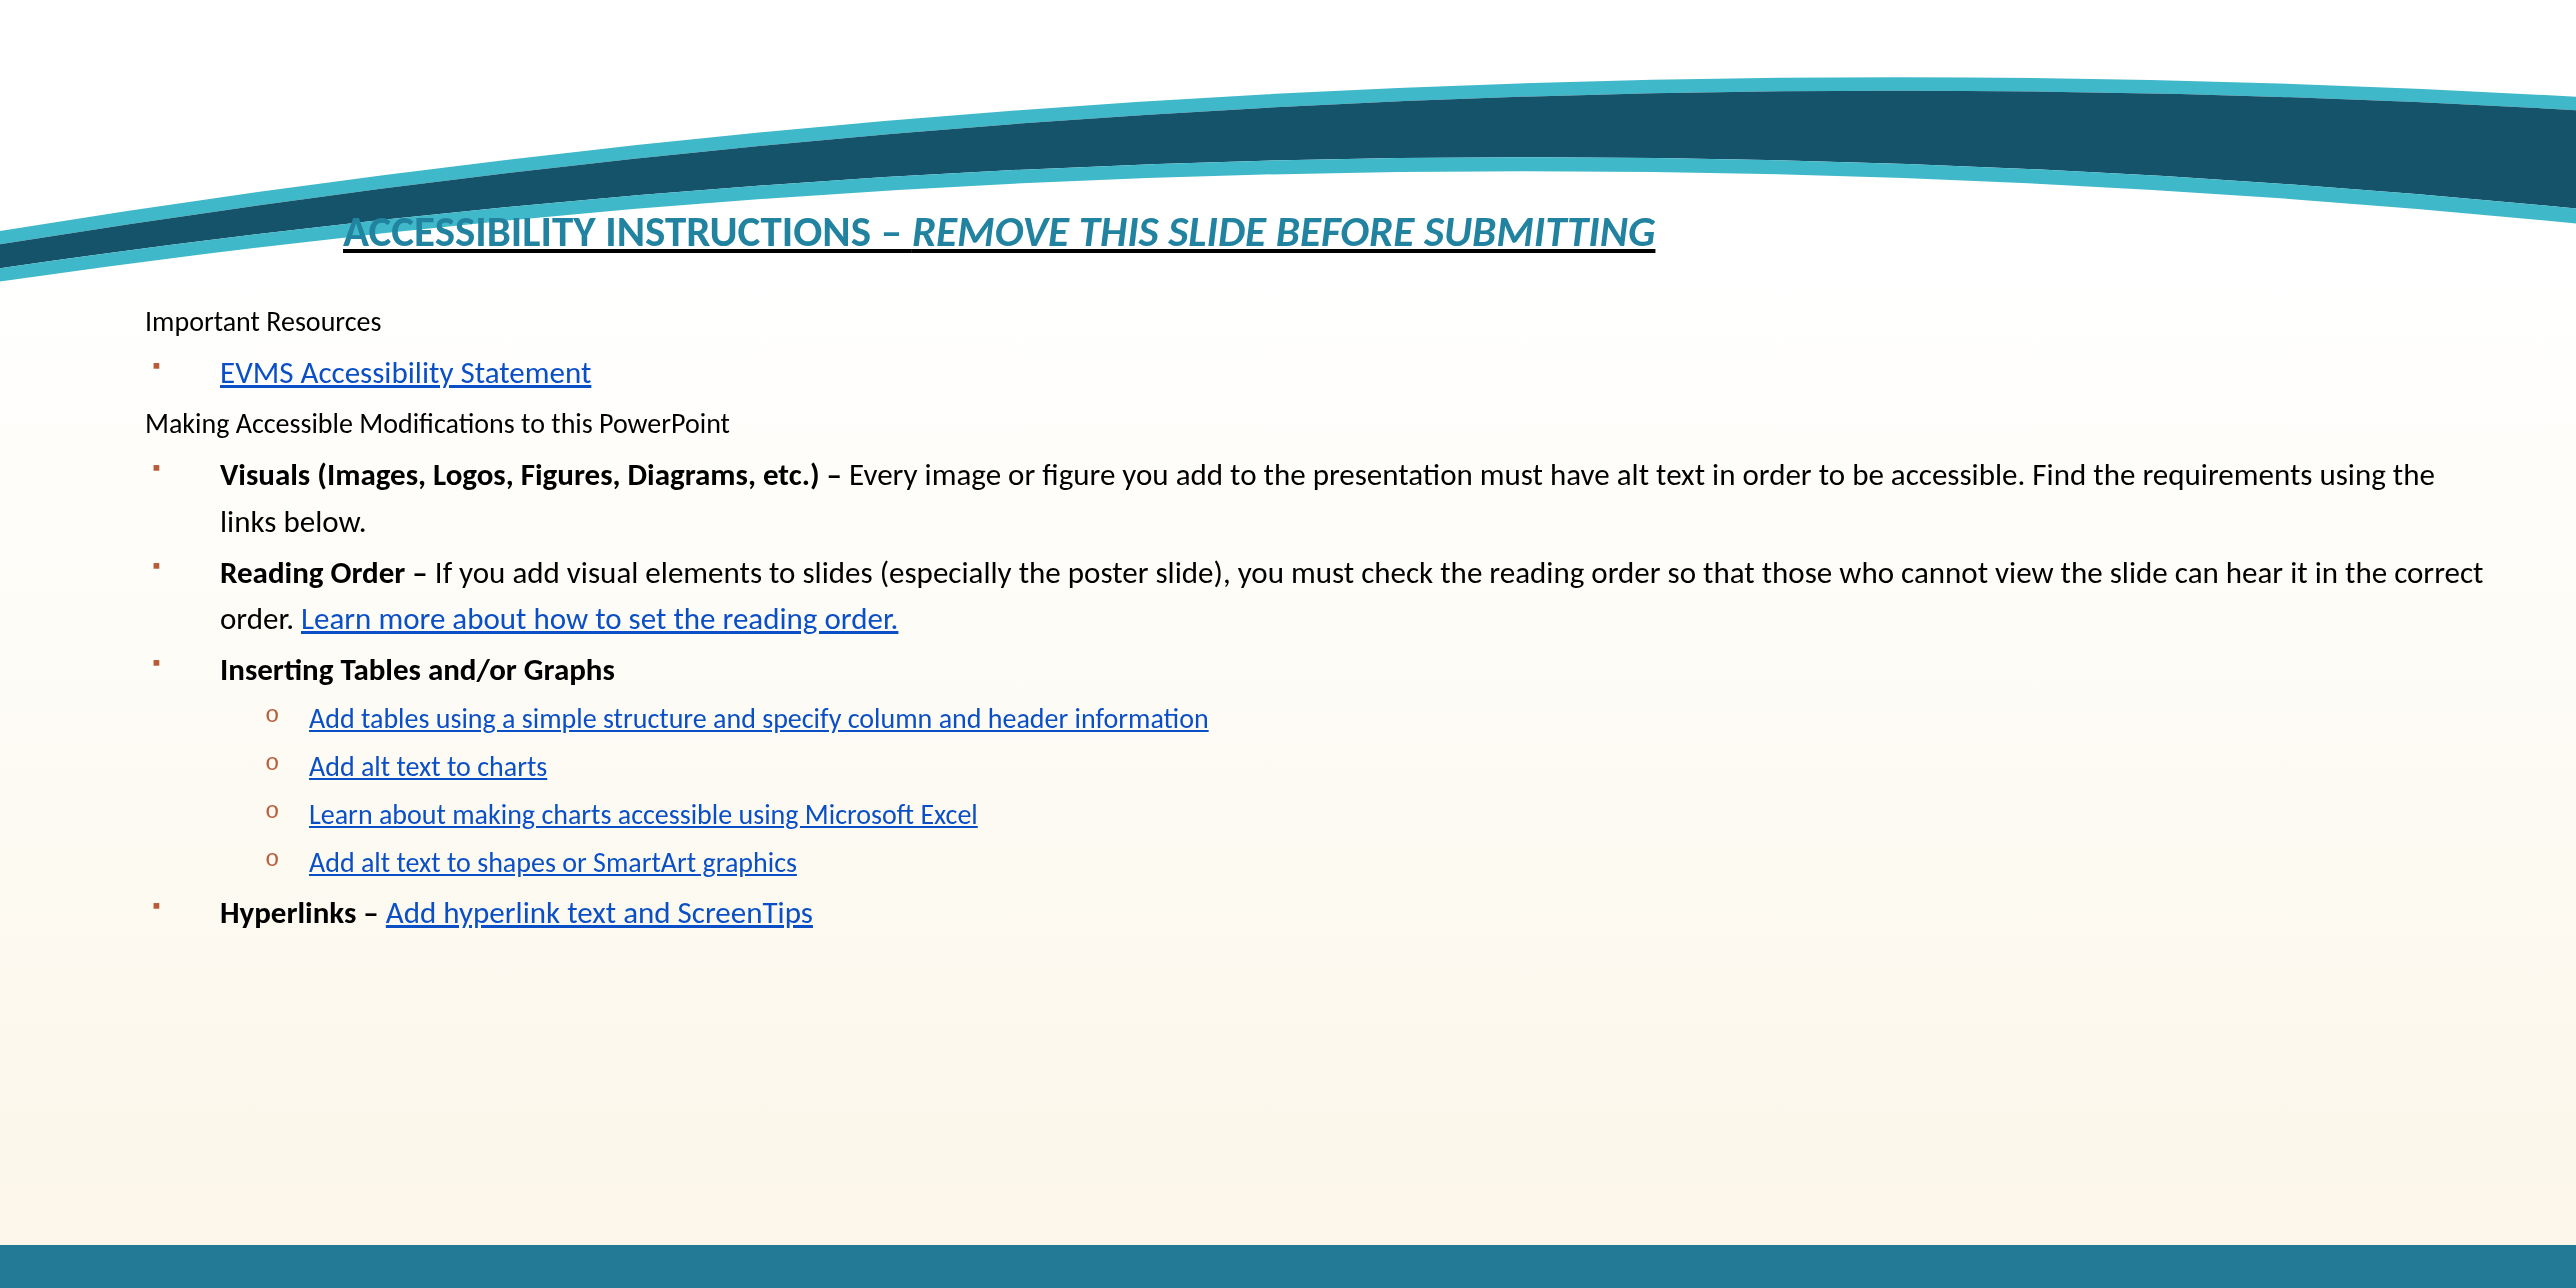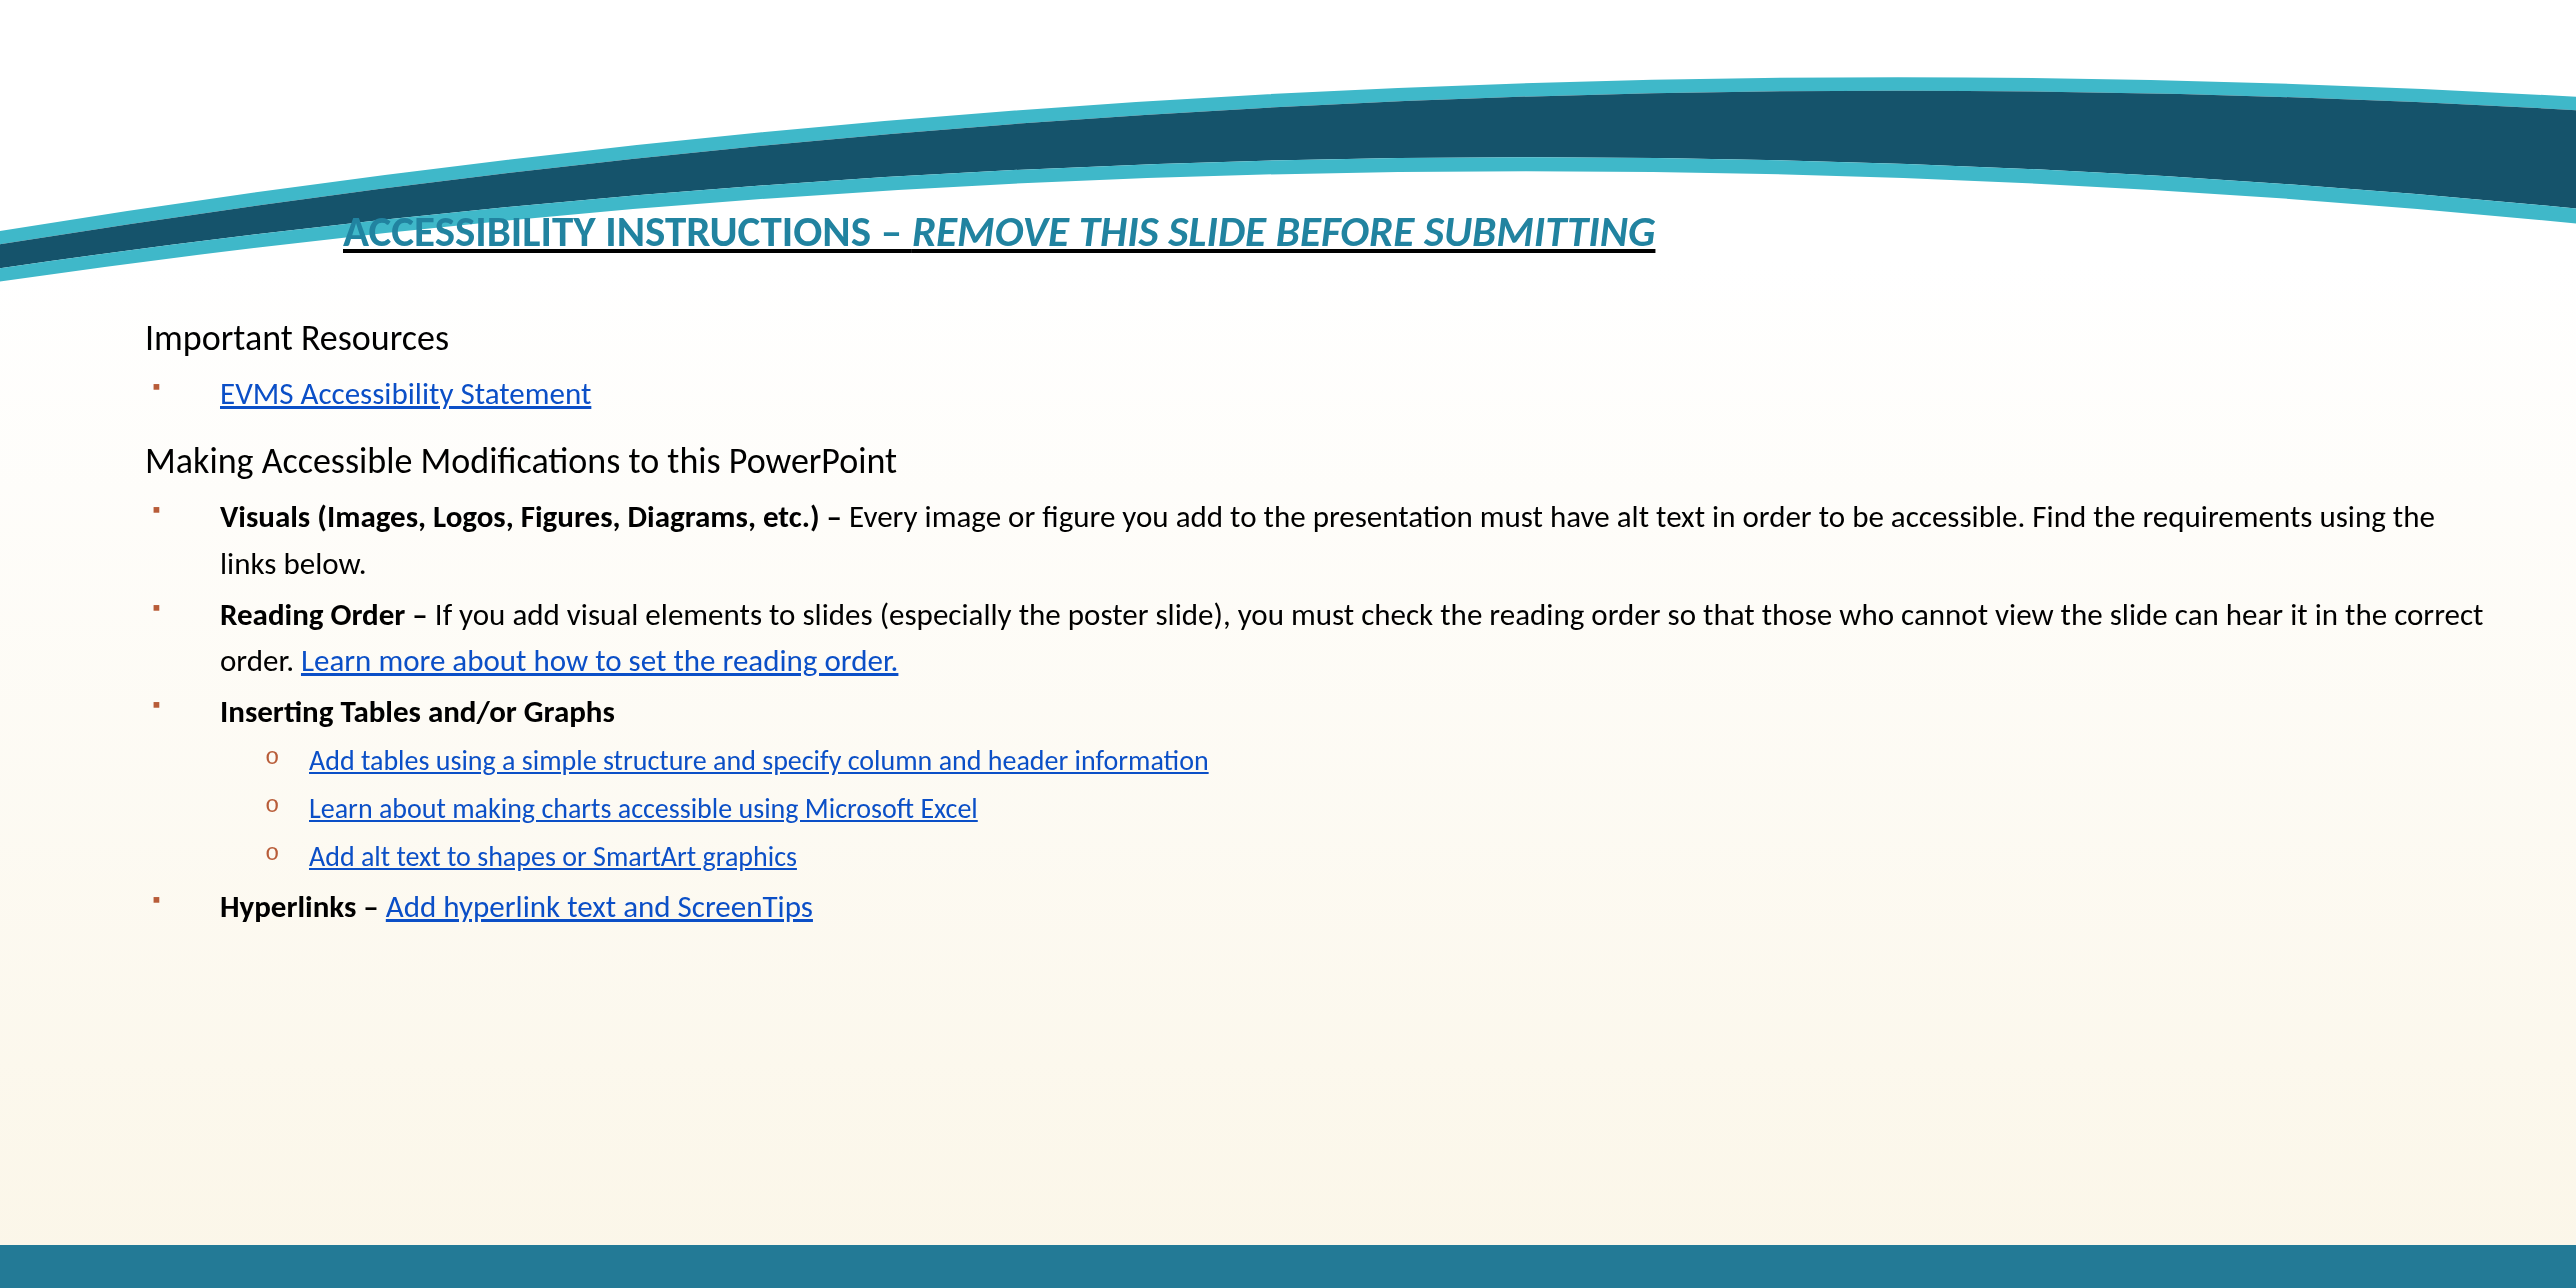--- a/index.html
+++ b/index.html
@@ -51,24 +51,24 @@
   .title-em { color: #2183a0; font-style: italic; }
   .content {
     position: absolute;
     top: 294px;
     left: 145px;
     right: 89px;
     z-index: 3;
     color: #000;
   }
   h2 {
-    font-size: 36px;
+    font-size: 28px;
     font-weight: 400;
     margin-bottom: 10.4px;
-    margin-top: 22px;
+    margin-top: 10px;
   }
   ul.top {
     list-style: none;
     padding-left: 0;
   }
   ul.top > li {
     position: relative;
     padding-left: 75px;
     font-size: 31px;
     line-height: 1.5;
@@ -144,20 +144,21 @@
     </li>
 
     <li>
       <span class="bold">Reading Order – </span><span>If you add visual elements to slides (especially the poster slide), you must check the reading order so that those who cannot view the slide can hear it in the correct order.  </span><a class="link">Learn more about how to set the reading order. </a>
     </li>
 
     <li>
       <span class="bold">Inserting Tables and/or Graphs</span>
       <ul class="sub">
         <li><a class="link">Add tables using a simple structure and specify column and header information   </a></li>
+        <li><a class="link">Add alt text to charts </a></li>
         <li><a class="link">Learn about making charts accessible using Microsoft Excel  </a></li>
         <li><a class="link">Add alt text to shapes or SmartArt graphics  </a></li>
       </ul>
     </li>
 
 
     <li>
       <span class="bold">Hyperlinks – </span><a class="link">Add hyperlink text and ScreenTips </a>
     </li>
 

